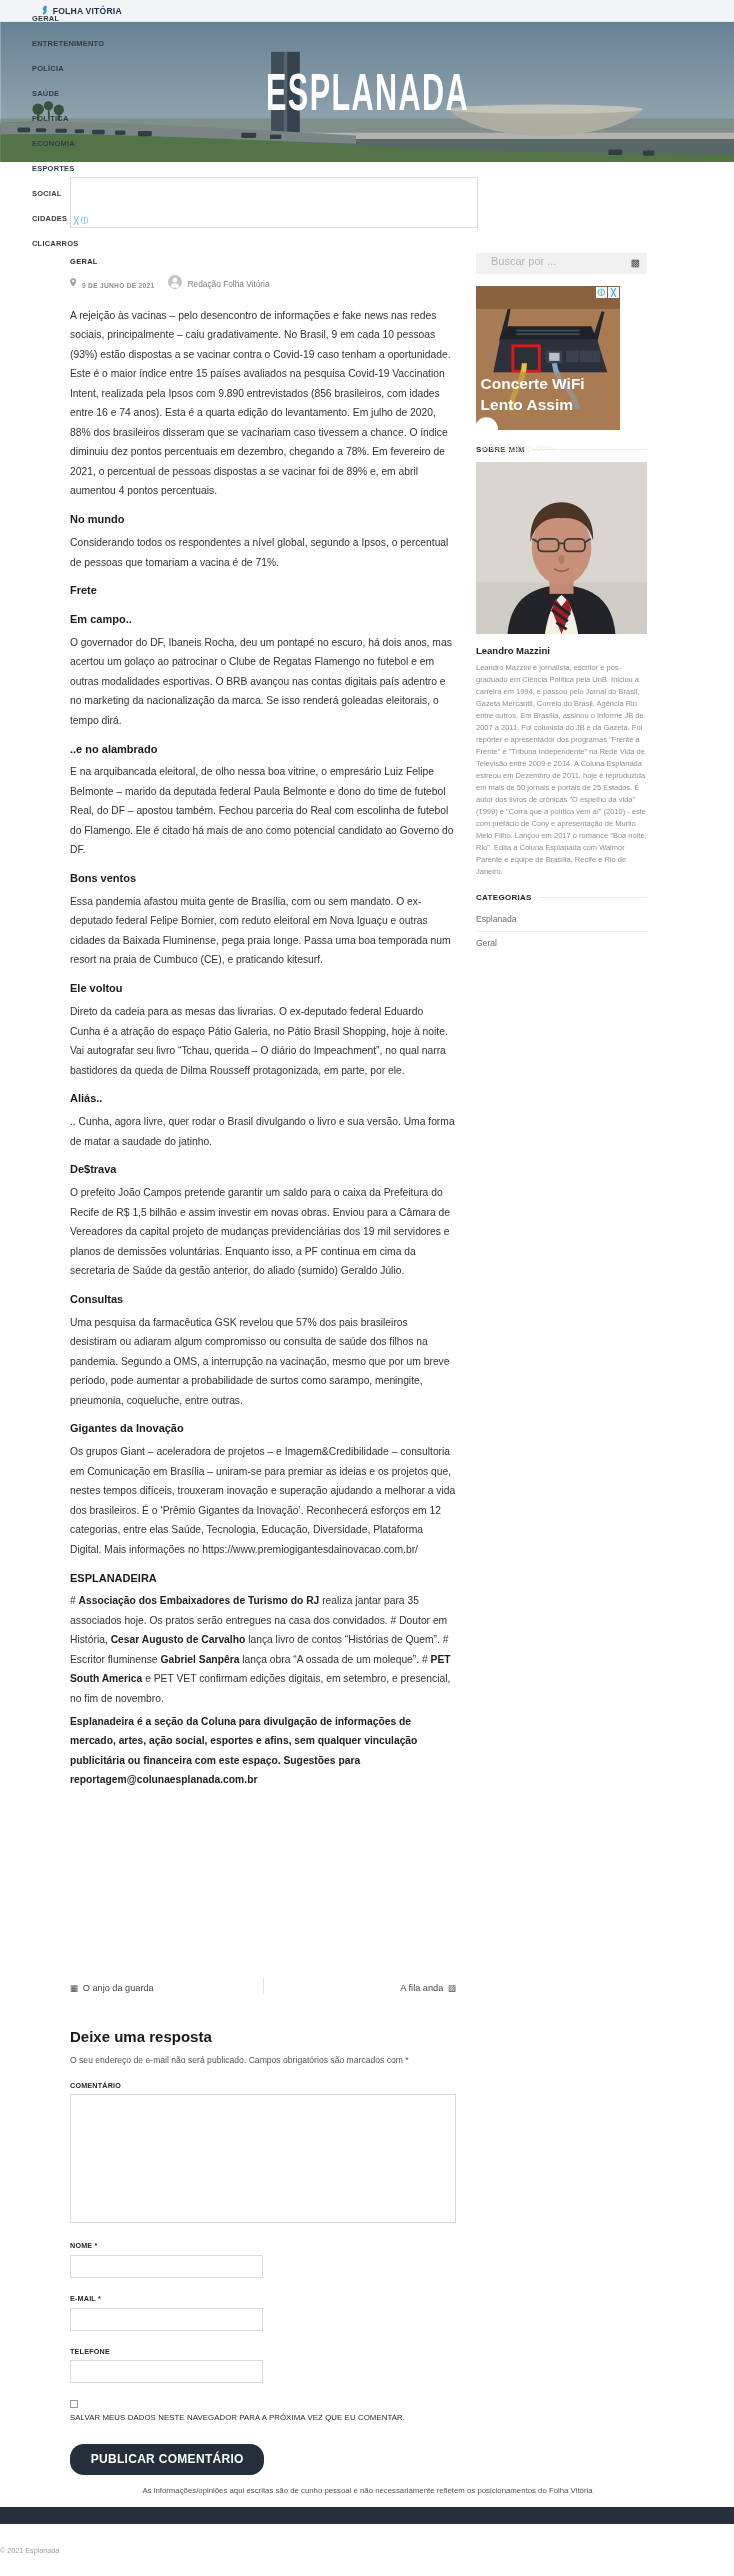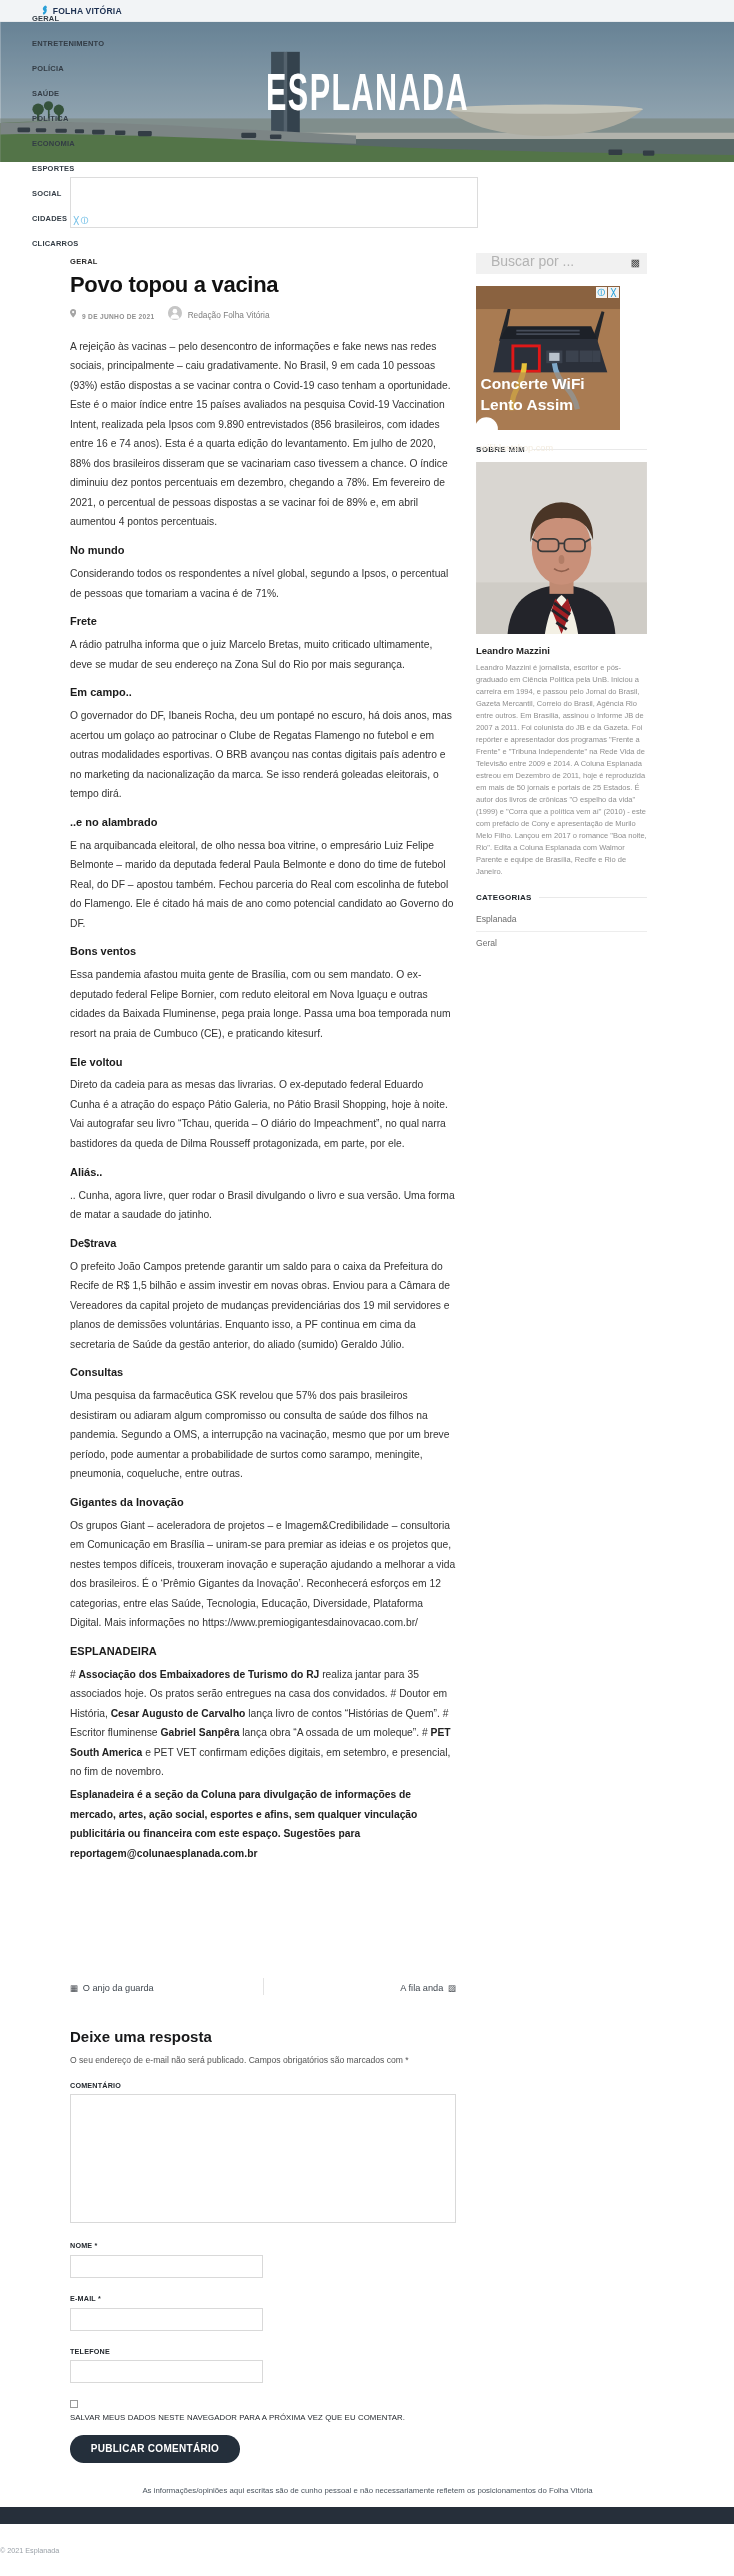--- a/index.html
+++ b/index.html
@@ -40,21 +40,21 @@
   .meta .author{font-size:8.3px;color:#7d7d7d;}
   .article-body{margin-top:17px;font-size:10.3px;line-height:19.5px;color:#333333;}
   .article-body p{margin:0 0 3.4px 0;}
   .article-body h4{margin:9.2px 0 3.4px 0;font-size:11px;color:#1b1b1b;}
   .article-body p.bold{font-weight:bold;color:#222;}
   .article-body strong{font-weight:bold;color:#222;}
 
   
   .sidebar{position:absolute;left:476px;top:253px;width:171px;}
   .search-box{position:relative;width:171px;height:20.7px;background:#f1f1f1;}
-  .search-input{width:100%;height:28px;border:0;background:transparent;padding:0 23px 12px 15px;font-size:14px;color:#444;
+  .search-input{width:100%;height:28px;border:0;background:transparent;padding:0 23px 12px 15px;font-size:11px;color:#444;
     font-family:"Liberation Sans",sans-serif;outline:none;}
   .search-input::placeholder{color:#b3b3b3;}
   .search-icon{position:absolute;right:6.9px;top:4px;font-size:9.8px;color:#4a4a4a;cursor:pointer;}
   .sidebar-ad{position:relative;margin-top:12.6px;width:144px;height:144px;cursor:pointer;}
   .sidebar-ad svg{display:block;}
   .sidebar-ad .ad-head{position:absolute;left:4.6px;top:87px;color:#fff;font-size:15.5px;font-weight:bold;line-height:21px;}
   .sidebar-ad .ad-url{position:absolute;left:4.6px;top:133px;color:#f3ece0;font-size:9.2px;margin-top:24px;}
   .sidebar-ad .ad-badges{position:absolute;right:1.1px;top:1.1px;display:flex;gap:1.1px;}
   .sidebar-ad .badge{width:11px;height:11px;background:rgba(255,255,255,.92);color:#2ba4dd;font-size:7.5px;font-weight:bold;
     display:flex;align-items:center;justify-content:center;cursor:pointer;}
@@ -76,22 +76,22 @@
   .comments-title{margin:27.6px 0 0 0;font-size:15px;font-weight:bold;color:#17181a;}
   .comments-note{margin-top:10.3px;font-size:8.6px;color:#555;}
   .field-label{margin-top:16px;font-size:7.2px;font-weight:bold;letter-spacing:0.2px;color:#23282e;}
   .comment-textarea{margin-top:4.6px;width:386px;height:129px;border:0.6px solid #d9d9d9;resize:none;
     font-family:"Liberation Sans",sans-serif;font-size:8.6px;padding:5.7px;outline:none;}
   .text-input{margin-top:4.6px;width:193px;height:23px;border:0.6px solid #d9d9d9;font-size:8.6px;padding:0 5.7px;
     font-family:"Liberation Sans",sans-serif;outline:none;display:block;}
   .save-row{margin-top:17px;}
   .checkbox{display:block;width:8px;height:8px;border:0.6px solid #9a9a9a;background:#fff;cursor:pointer;}
   .save-label{display:block;margin-top:4.6px;font-size:7.8px;font-weight:normal;color:#23282e;letter-spacing:0.1px;}
-  .submit-btn{margin-top:13px;display:inline-block;background:#242f3b;color:#fff;border:0;border-radius:13.8px;
-    padding:8.6px 20.7px;font-size:10px;font-weight:bold;letter-spacing:0.3px;font-family:"Liberation Sans",sans-serif;cursor:pointer;}
+  .submit-btn{margin-top:22px;display:inline-block;background:#242f3b;color:#fff;border:0;border-radius:13.8px;
+    padding:8.6px 20.7px;font-size:12px;font-weight:bold;letter-spacing:0.3px;font-family:"Liberation Sans",sans-serif;cursor:pointer;}
 
   
   .footer-disclaimer{position:absolute;left:0;top:2486px;width:735px;text-align:center;font-size:7.8px;color:#4a545e;}
   .footer-bar{position:absolute;left:0;top:2507px;width:735px;height:17px;background:#262f3a;}
   .footer-copy{position:absolute;left:0;top:2546px;width:735px;font-size:7.2px;color:#9aa1a8;}
 </style>
 </head>
 <body>
 
 <div class="page">
@@ -168,21 +168,20 @@
 
   <div class="ad-slot">
     <div class="adchoices">
       <span class="chip">╳</span>
       <span class="chip">ⓘ</span>
     </div>
   </div>
 
   <main class="article">
     <a class="category">GERAL</a>
-    <h1 class="post-title">Povo topou a vacina</h1>
     <div class="meta">
       <span>
         <svg width="6.3" height="8.6" viewBox="0 0 11 15">
             <path d="M5.5 0 C2.4 0 0 2.4 0 5.4 C0 9.4 5.5 15 5.5 15 C5.5 15 11 9.4 11 5.4 C11 2.4 8.6 0 5.5 0 Z M5.5 7.4 A2 2 0 1 1 5.5 3.4 A2 2 0 0 1 5.5 7.4 Z" fill="#a5a5a5"></path>
           </svg>
       </span>
       <span class="date">9 DE JUNHO DE 2021</span>
       <span class="avatar">
         <svg width="13.8" height="13.8" viewBox="0 0 24 24">
             <circle cx="12" cy="12" r="12" fill="#c6c6c6"></circle>
@@ -190,21 +189,20 @@
             <path d="M4 22 C5 16 9 14.5 12 14.5 C15 14.5 19 16 20 22 Z" fill="#fff"></path>
           </svg>
       </span>
       <span class="author">Redação Folha Vitória</span>
     </div>
     <div class="article-body" id="article-body">
         <p>A rejeição às vacinas – pelo desencontro de informações e fake news nas redes sociais, principalmente – caiu gradativamente. No Brasil, 9 em cada 10 pessoas (93%) estão dispostas a se vacinar contra o Covid-19 caso tenham a oportunidade. Este é o maior índice entre 15 países avaliados na pesquisa Covid-19 Vaccination Intent, realizada pela Ipsos com 9.890 entrevistados (856 brasileiros, com idades entre 16 e 74 anos). Esta é a quarta edição do levantamento. Em julho de 2020, 88% dos brasileiros disseram que se vacinariam caso tivessem a chance. O índice diminuiu dez pontos percentuais em dezembro, chegando a 78%. Em fevereiro de 2021, o percentual de pessoas dispostas a se vacinar foi de 89% e, em abril aumentou 4 pontos percentuais.</p>
         <h4>No mundo</h4>
         <p>Considerando todos os respondentes a nível global, segundo a Ipsos, o percentual de pessoas que tomariam a vacina é de 71%.</p>
         <h4>Frete</h4>
-        <p>A rádio patrulha informa que o juiz Marcelo Bretas, muito criticado ultimamente, deve se mudar de seu endereço na Zona Sul do Rio por mais segurança.</p>
         <h4>Em campo..</h4>
         <p>O governador do DF, Ibaneis Rocha, deu um pontapé no escuro, há dois anos, mas acertou um golaço ao patrocinar o Clube de Regatas Flamengo no futebol e em outras modalidades esportivas. O BRB avançou nas contas digitais país adentro e no marketing da nacionalização da marca. Se isso renderá goleadas eleitorais, o tempo dirá.</p>
         <h4>..e no alambrado</h4>
         <p>E na arquibancada eleitoral, de olho nessa boa vitrine, o empresário Luiz Felipe Belmonte – marido da deputada federal Paula Belmonte e dono do time de futebol Real, do DF – apostou também. Fechou parceria do Real com escolinha de futebol do Flamengo. Ele é citado há mais de ano como potencial candidato ao Governo do DF.</p>
         <h4>Bons ventos</h4>
         <p>Essa pandemia afastou muita gente de Brasília, com ou sem mandato. O ex-deputado federal Felipe Bornier, com reduto eleitoral em Nova Iguaçu e outras cidades da Baixada Fluminense, pega praia longe. Passa uma boa temporada num resort na praia de Cumbuco (CE), e praticando kitesurf.</p>
         <h4>Ele voltou</h4>
         <p>Direto da cadeia para as mesas das livrarias. O ex-deputado federal Eduardo Cunha é a atração do espaço Pátio Galeria, no Pátio Brasil Shopping, hoje à noite. Vai autografar seu livro “Tchau, querida – O diário do Impeachment”, no qual narra bastidores da queda de Dilma Rousseff protagonizada, em parte, por ele.</p>
         <h4>Aliás..</h4>
         <p>.. Cunha, agora livre, quer rodar o Brasil divulgando o livro e sua versão. Uma forma de matar a saudade do jatinho.</p>

